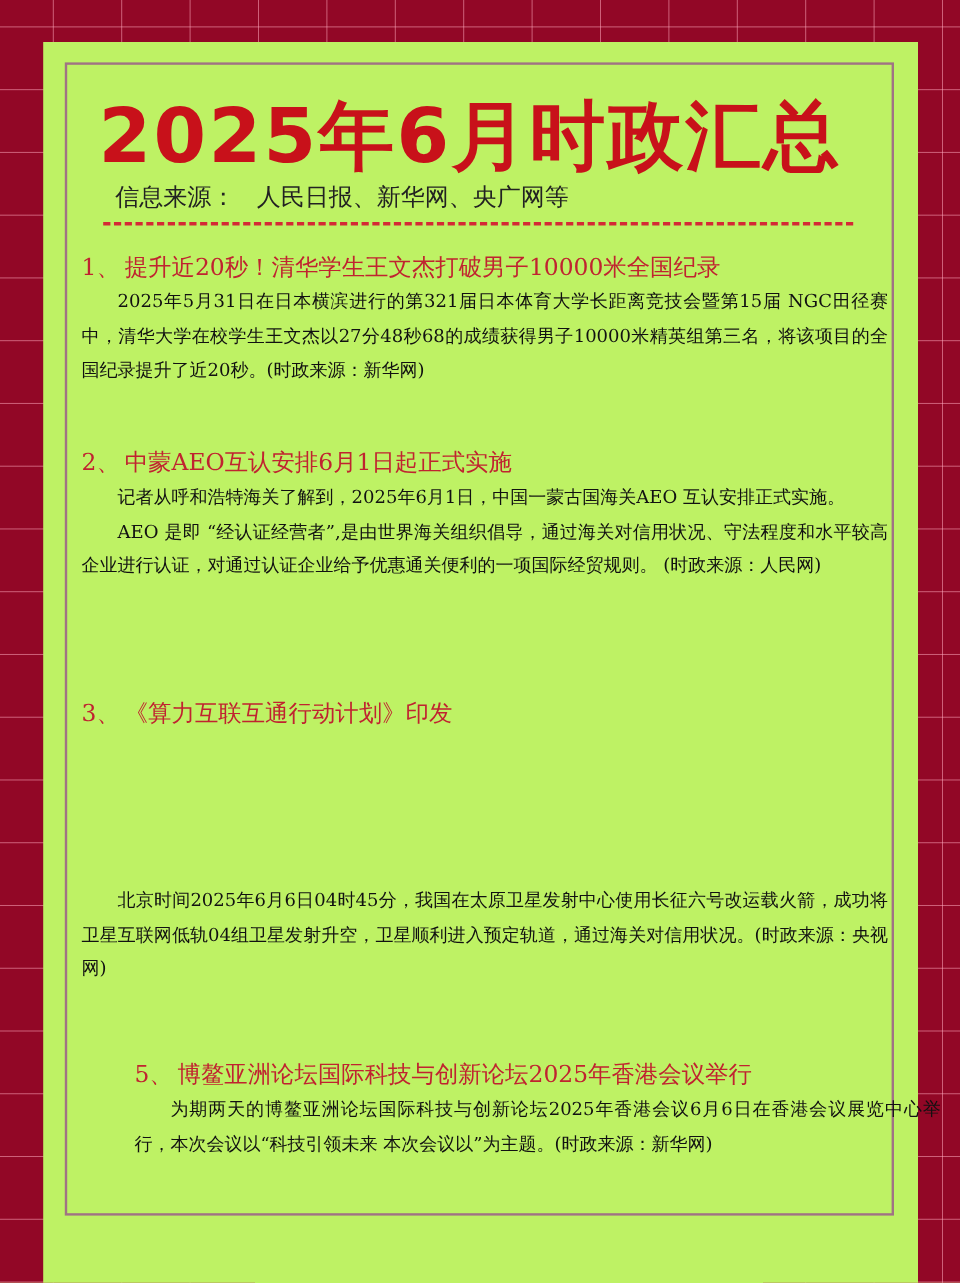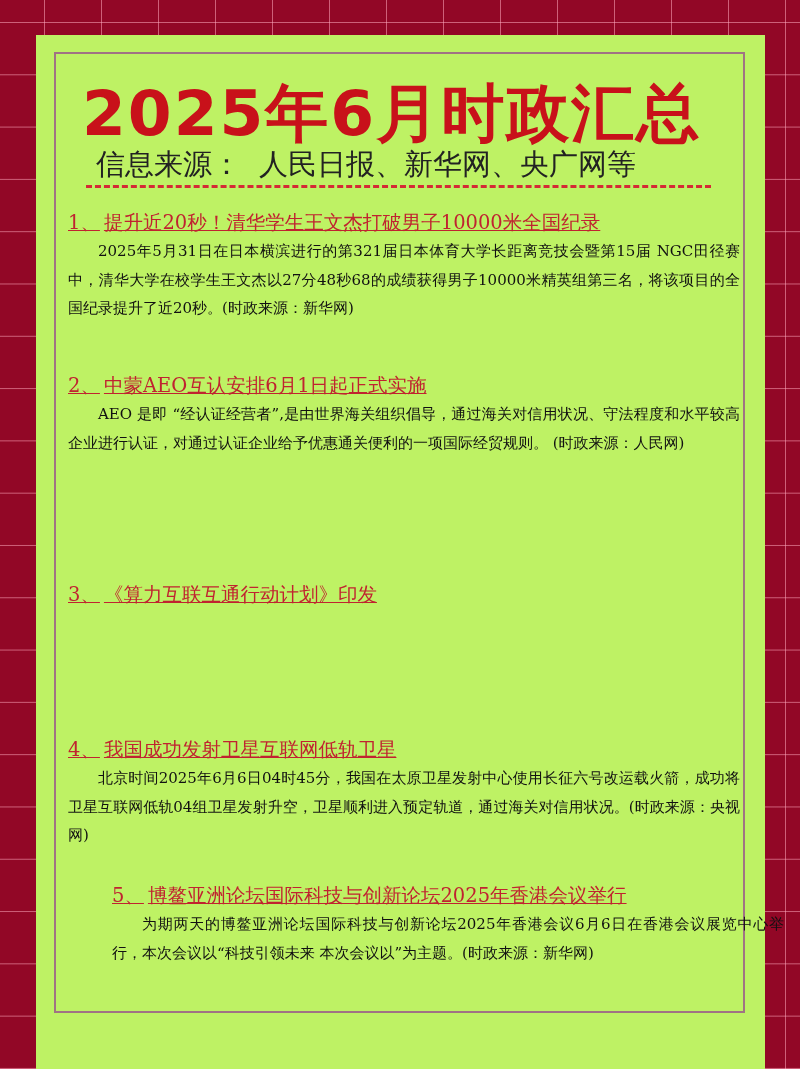--- a/index.html
+++ b/index.html
@@ -22,32 +22,31 @@
     border: 2px solid #a07384; box-sizing: border-box;
   }
   .title {
     position: absolute; left: 26px; top: 20px;
     font-family: "DejaVu Sans", sans-serif; font-weight: bold;
     font-size: 63px; line-height: 80px; color: #c8111a; letter-spacing: 2px;
     white-space: nowrap;
   }
   .source {
     position: absolute; left: 40px; top: 95px;
-    font-size: 29px; line-height: 30px; color: #222; white-space: nowrap;
+    font-size: 20px; line-height: 30px; color: #222; white-space: nowrap;
   }
   .source .src-value { margin-left: 18px; }
   .divider {
     position: absolute; left: 30px; top: 131px; width: 625px; height: 0;
     border-top: 3px dashed #d42a35;
   }
   .section { position: absolute; left: 12px; width: 672px; }
   .sec-title {
     font-size: 19.5px; line-height: 28px; color: #c02330; white-space: nowrap;
     font-family: "DejaVu Serif", "Liberation Serif", serif;
-    text-decoration: underline;
   }
   .sec-title .num { margin-right: 4px; }
   .para {
     font-size: 15px; line-height: 28.5px; color: #111;
     font-family: "DejaVu Serif", "Liberation Serif", serif;
     text-align: justify; margin: 0;
   }
   .para.indent { text-indent: 2em; }
 </style>
 </head>
@@ -68,33 +67,31 @@
       <div class="sec-title">
         <span class="num">1、</span><span>提升近20秒！清华学生王文杰打破男子10000米全国纪录</span>
       </div>
       <p class="para indent">2025年5月31日在日本横滨进行的第321届日本体育大学长距离竞技会暨第15届 NGC田径赛中，清华大学在校学生王文杰以27分48秒68的成绩获得男子10000米精英组第三名，将该项目的全国纪录提升了近20秒。(时政来源：新华网)</p>
     </div>
 
     <div class="section" style="top:318px;">
       <div class="sec-title">
         <span class="num">2、</span><span>中蒙AEO互认安排6月1日起正式实施</span>
       </div>
+      <p class="para indent">记者从呼和浩特海关了解到，2025年6月1日，中国一蒙古国海关AEO 互认安排正式实施。</p>
       <p class="para indent">AEO 是即 “经认证经营者”,是由世界海关组织倡导，通过海关对信用状况、守法程度和水平较高企业进行认证，对通过认证企业给予优惠通关便利的一项国际经贸规则。 (时政来源：人民网)</p>
     </div>
 
     <div class="section" style="top:527px;">
       <div class="sec-title">
         <span class="num">3、</span><span>《算力互联互通行动计划》印发</span>
       </div>
     </div>
 
     <div class="section" style="top:682px;">
-      <div class="sec-title">
-        <span class="num">4、</span><span>我国成功发射卫星互联网低轨卫星</span>
-      </div>
       <p class="para indent">北京时间2025年6月6日04时45分，我国在太原卫星发射中心使用长征六号改运载火箭，成功将卫星互联网低轨04组卫星发射升空，卫星顺利进入预定轨道，通过海关对信用状况。(时政来源：央视网)</p>
     </div>
 
     <div class="section" style="top:828px;margin-left:44px;">
       <div class="sec-title">
         <span class="num">5、</span><span>博鳌亚洲论坛国际科技与创新论坛2025年香港会议举行</span>
       </div>
       <p class="para indent">为期两天的博鳌亚洲论坛国际科技与创新论坛2025年香港会议6月6日在香港会议展览中心举行，本次会议以“科技引领未来 本次会议以”为主题。(时政来源：新华网)</p>
     </div>
 

